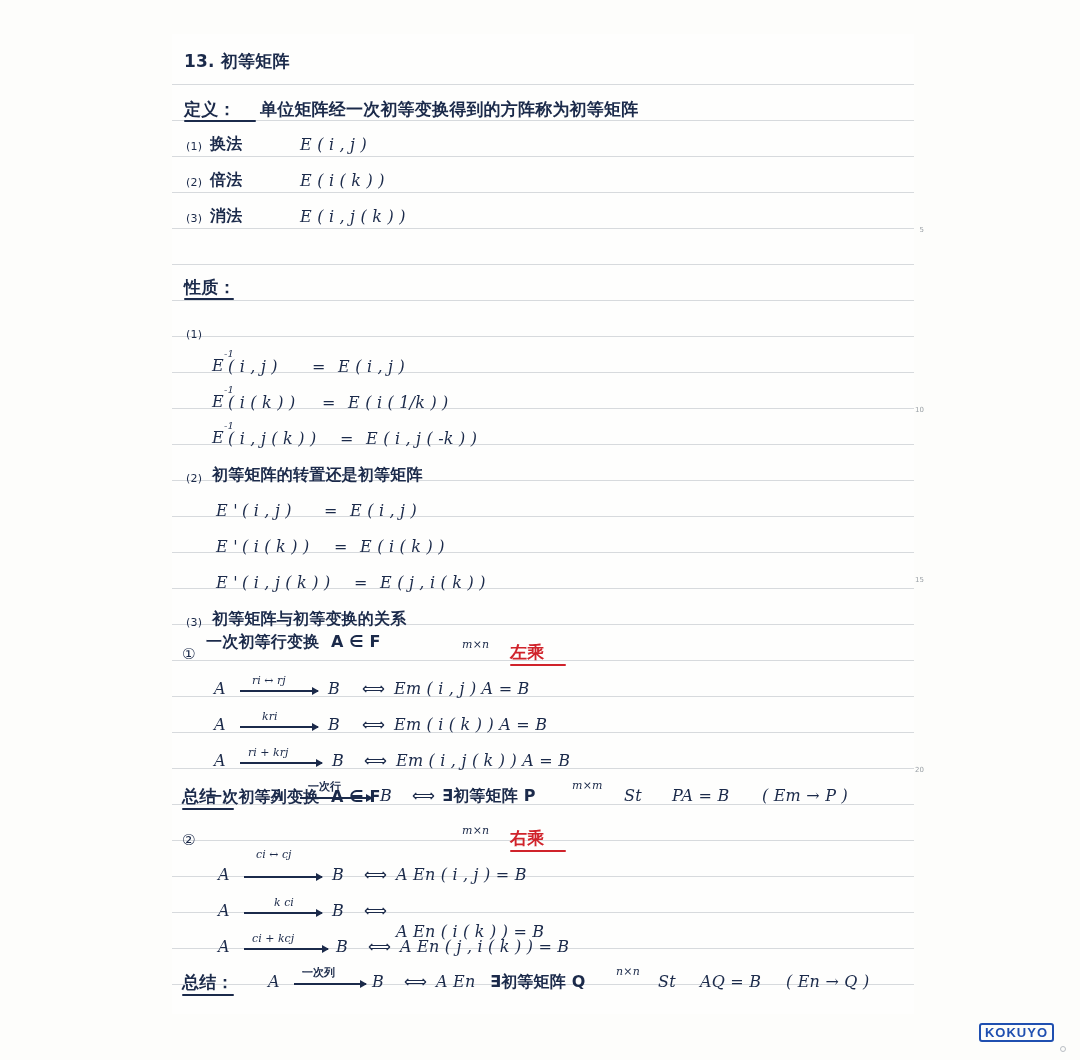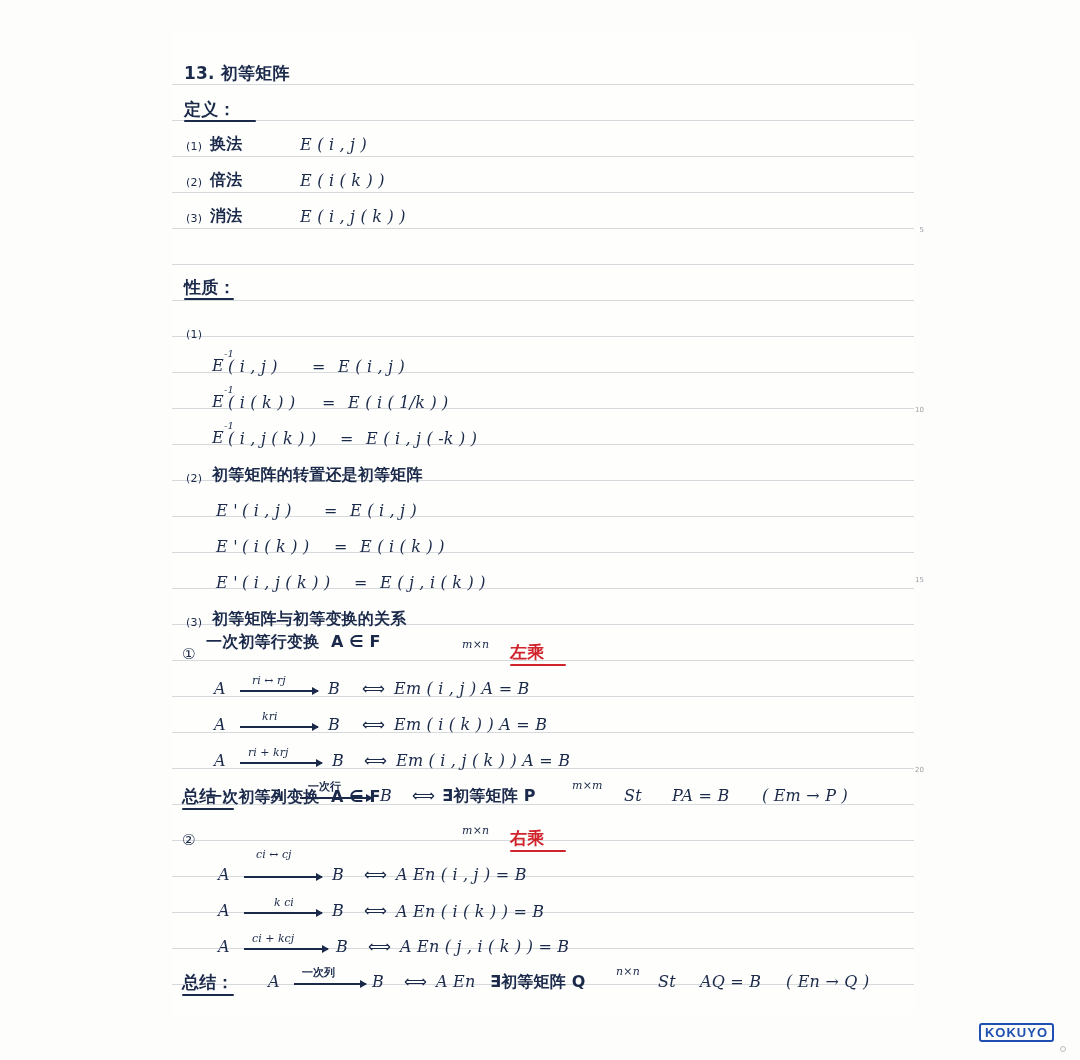--- a/index.html
+++ b/index.html
@@ -163,23 +163,24 @@
     <div class="rule" style="top:842px"></div>
     <div class="rule" style="top:878px"></div>
     <div class="rule" style="top:914px"></div>
     <div class="rule" style="top:950px"></div>
 
     <div class="linenum" style="top:192px">5</div>
     <div class="linenum" style="top:372px">10</div>
     <div class="linenum" style="top:542px">15</div>
     <div class="linenum" style="top:732px">20</div>
 
-    <div class="hw cn sz17" style="left:12px; top:28px;">13. 初等矩阵</div>
+    <div class="hw cn sz17" style="left:12px; top:16px;">13. 初等矩阵</div>
 
     <div class="hw cn sz17" style="left:12px; top:64px;">定义：</div>
+    <div class="hw cn sz17" style="left:88px; top:64px;">单位矩阵经一次初等变换得到的方阵称为初等矩阵</div>
     <div class="uline" style="left:12px; top:86px; width:72px;"></div>
 
     <div class="hw sz11" style="left:14px; top:106px;">(1)</div>
     <div class="hw cn sz16" style="left:38px; top:100px;">换法</div>
     <div class="hw math sz16" style="left:128px; top:101px;">E ( i , j )</div>
 
     <div class="hw sz11" style="left:14px; top:142px;">(2)</div>
     <div class="hw cn sz16" style="left:38px; top:136px;">倍法</div>
     <div class="hw math sz16" style="left:128px; top:137px;">E ( i ( k ) )</div>
 
@@ -282,21 +283,21 @@
     <div class="arrowlabel" style="left:84px; top:796px;margin-top:18px;">ci ↔ cj</div>
     <div class="hw math sz16" style="left:160px; top:831px;">B</div>
     <div class="hw sz16" style="left:192px; top:831px;">⟺</div>
     <div class="hw math sz16" style="left:224px; top:831px;">A En ( i , j ) = B</div>
 
     <div class="hw math sz16" style="left:46px; top:867px;">A</div>
     <div class="arrow" style="left:72px; top:878px; width:78px;"></div>
     <div class="arrowlabel" style="left:90px; top:862px;margin-left:12px;">k ci</div>
     <div class="hw math sz16" style="left:160px; top:867px;">B</div>
     <div class="hw sz16" style="left:192px; top:867px;">⟺</div>
-    <div class="hw math sz16" style="left:224px; top:868px;">A En ( i ( k ) ) = B</div>
+    <div class="hw math sz16" style="left:224px; top:888px;">A En ( i ( k ) ) = B</div>
 
     <div class="hw math sz16" style="left:46px; top:903px;">A</div>
     <div class="arrow" style="left:72px; top:914px; width:84px;"></div>
     <div class="arrowlabel" style="left:80px; top:898px;">ci + kcj</div>
     <div class="hw math sz16" style="left:164px; top:903px;">B</div>
     <div class="hw sz16" style="left:196px; top:903px;">⟺</div>
     <div class="hw math sz16" style="left:228px; top:903px;">A En ( j , i ( k ) ) = B</div>
 
     <div class="hw cn sz17" style="left:10px; top:937px;">总结：</div>
     <div class="uline" style="left:10px; top:960px; width:52px;"></div>

